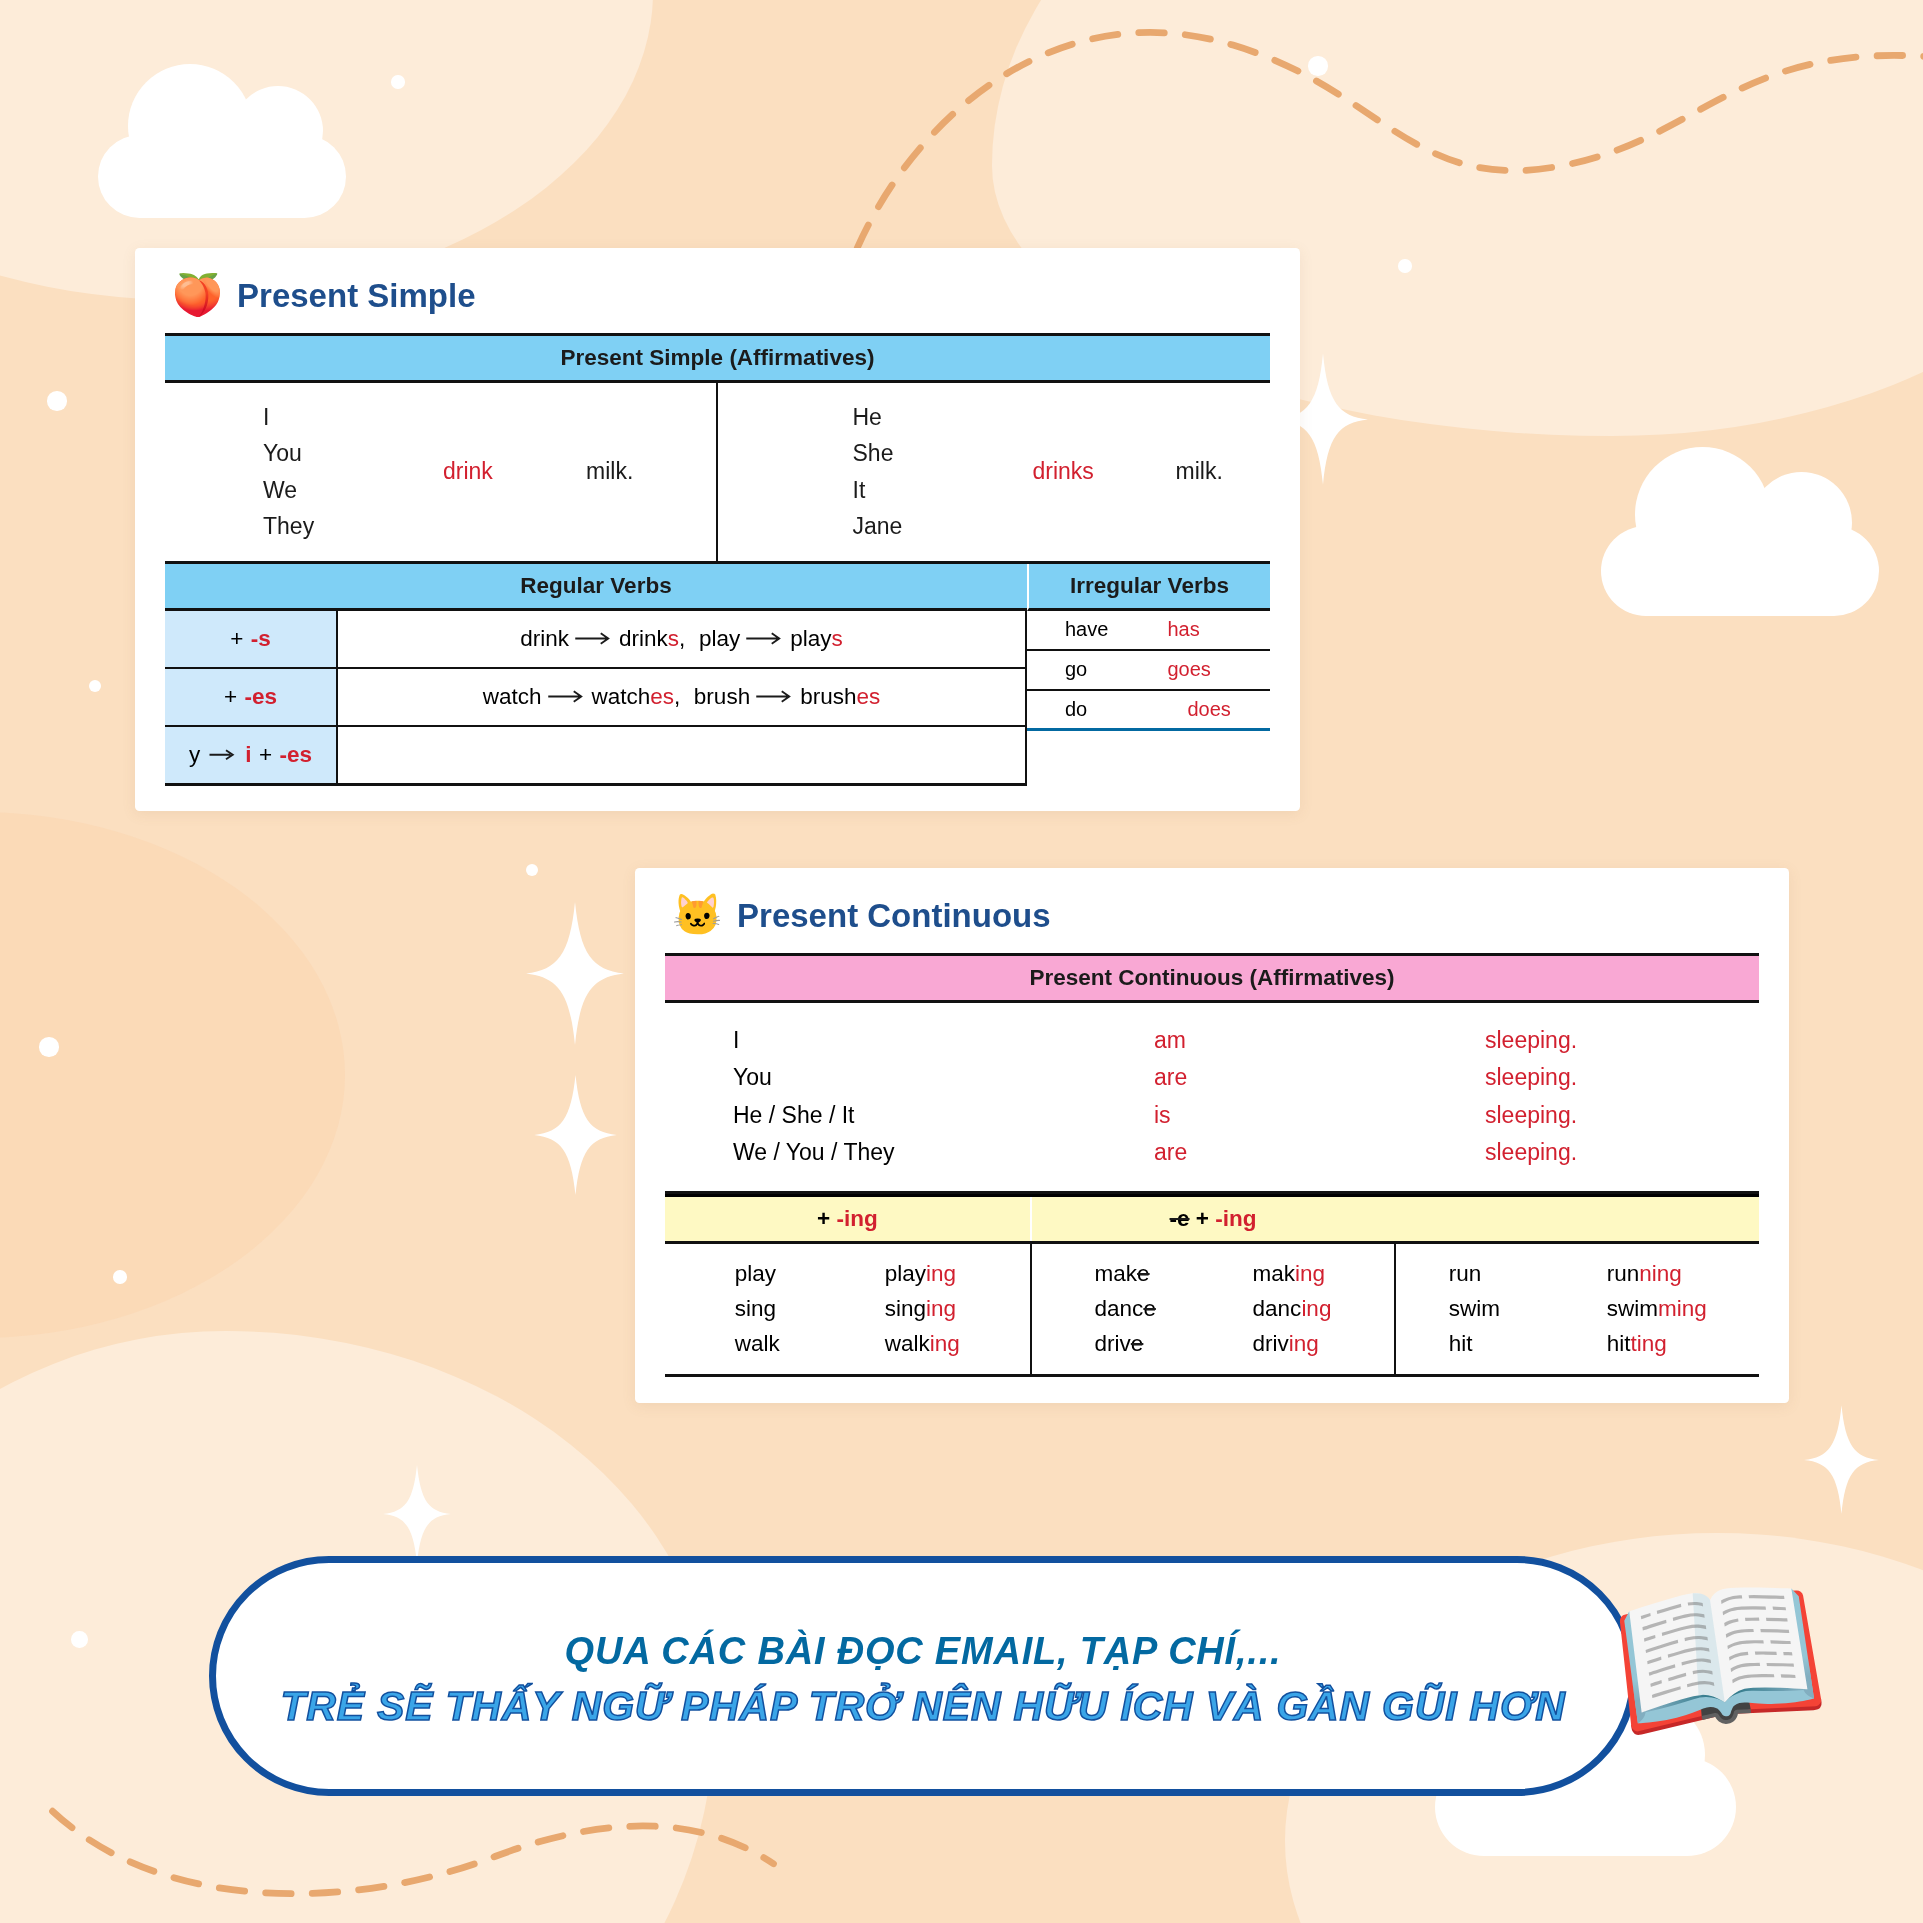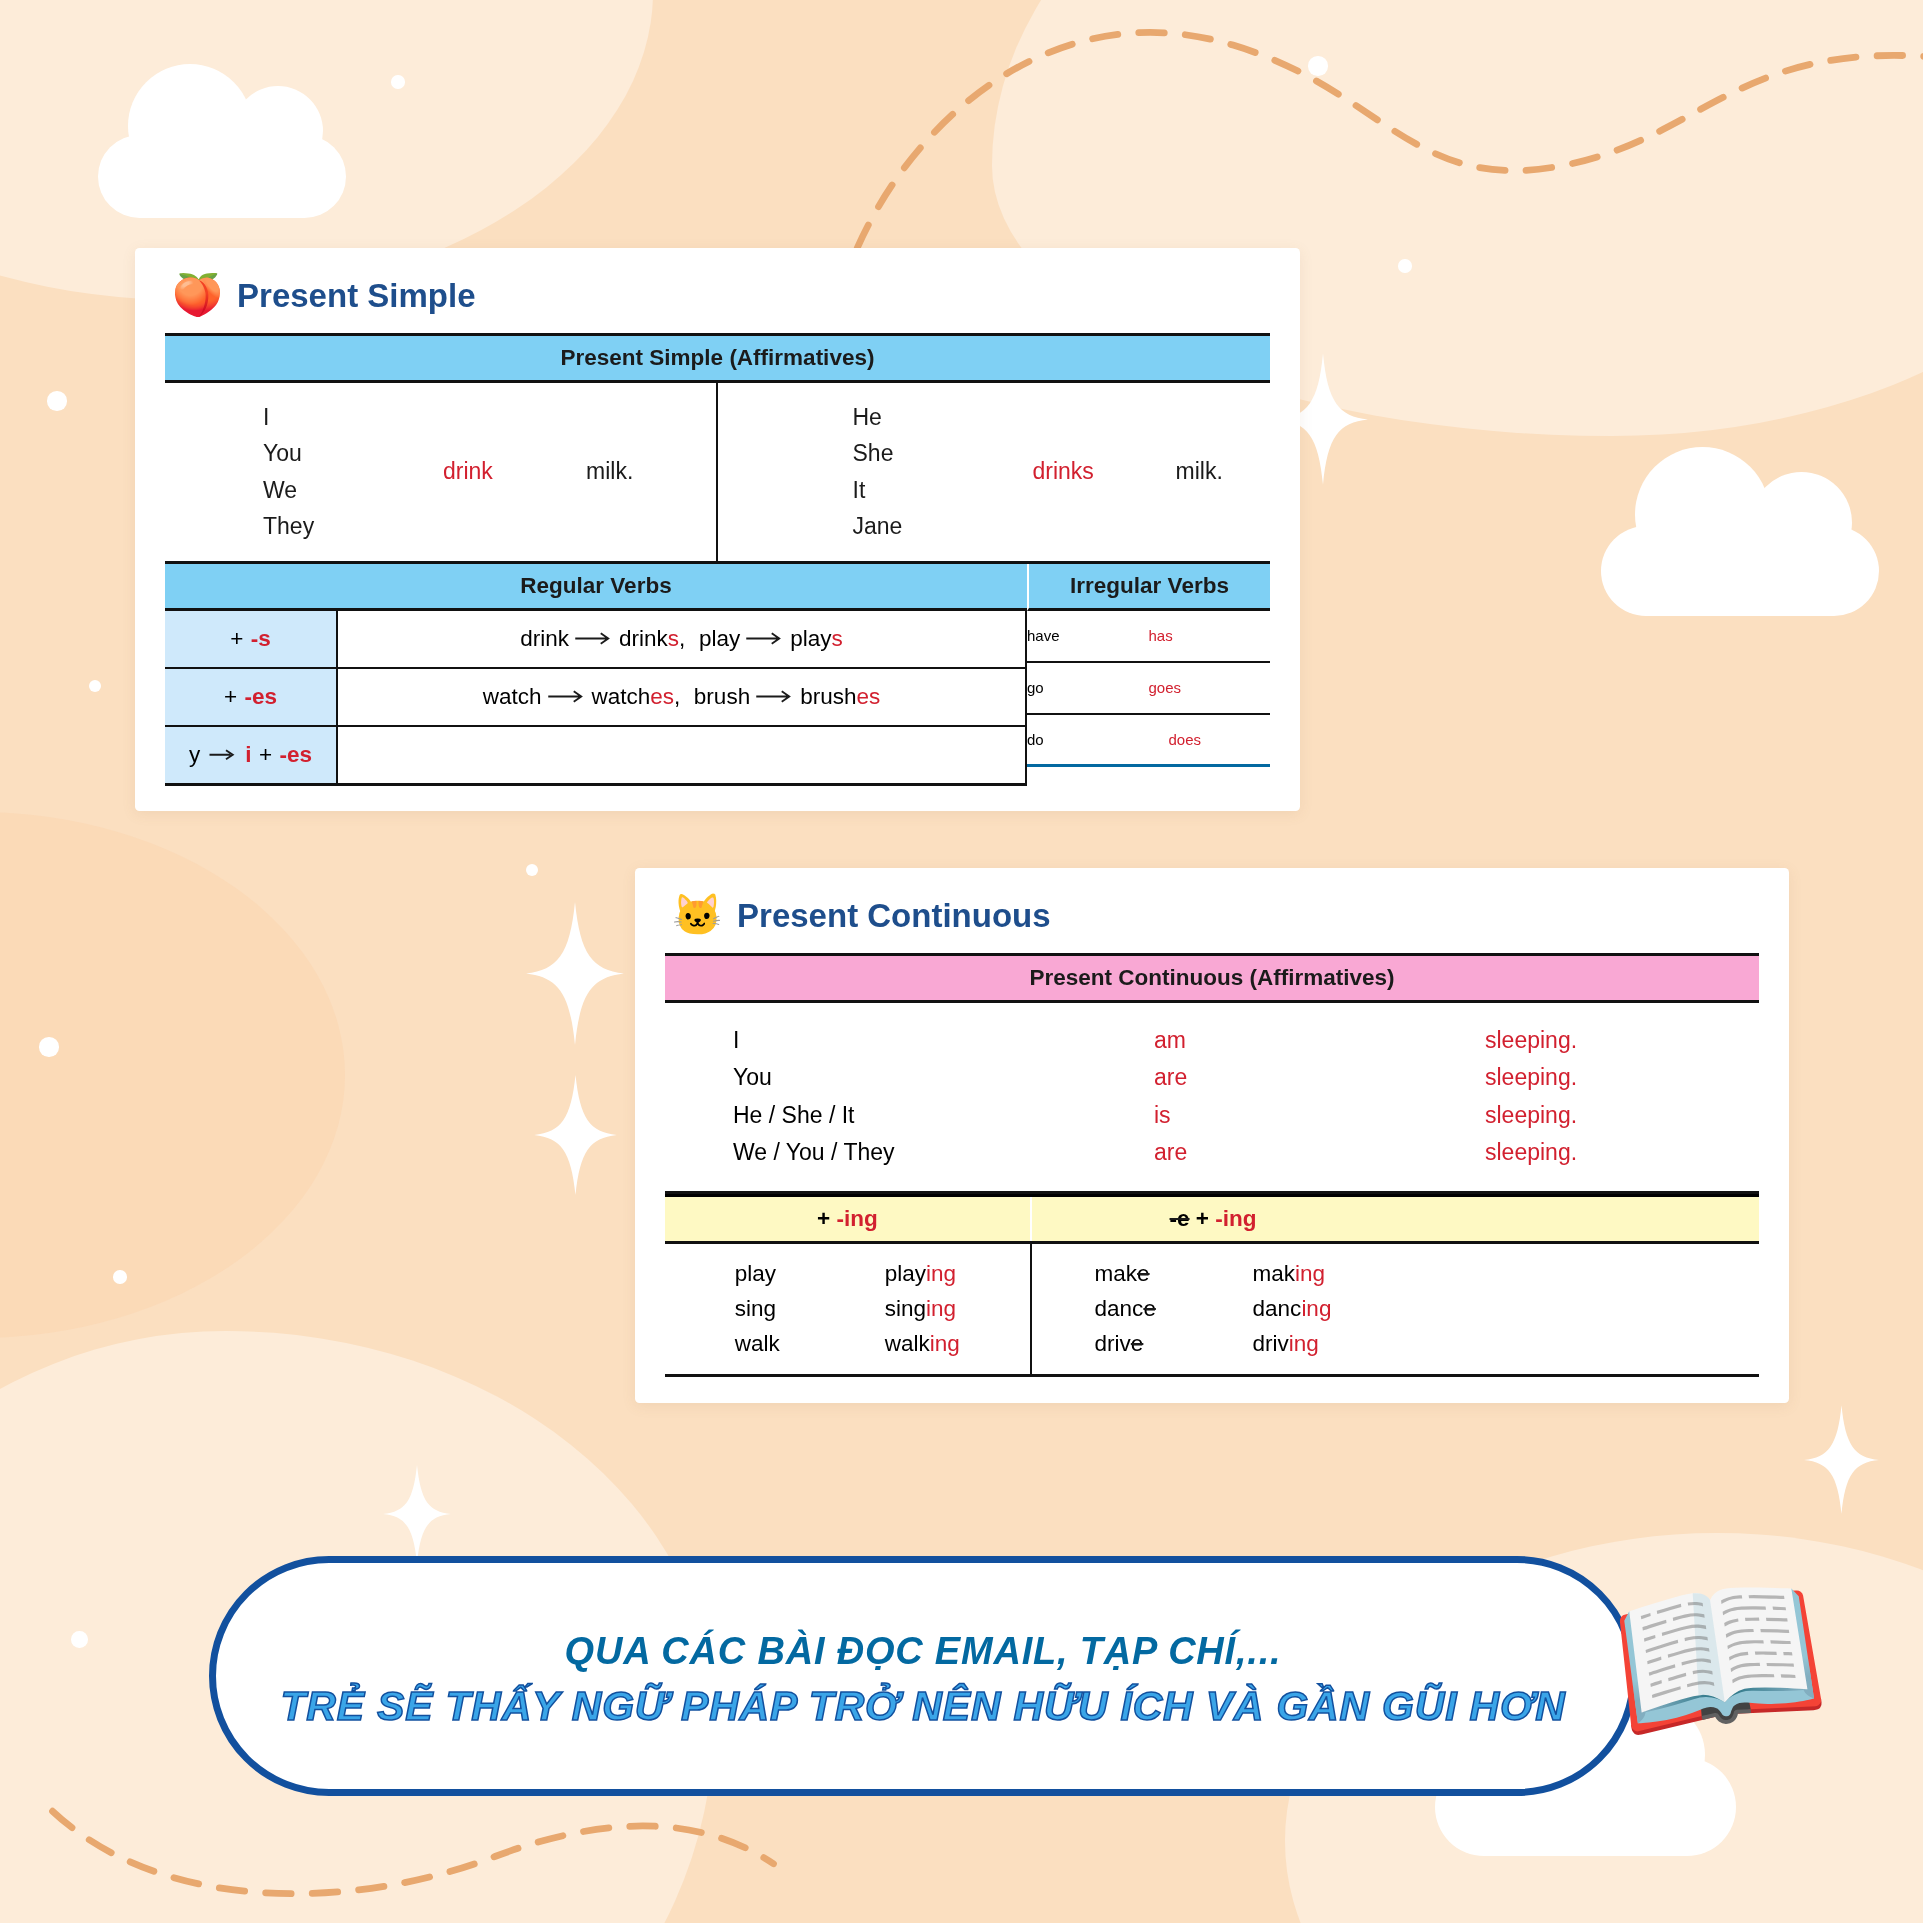--- a/index.html
+++ b/index.html
@@ -173,24 +173,25 @@
   }
   .vexample {
     display: flex; align-items: center;
     justify-content: center;
     font-size: 22.5px;
     gap: 0;
   }
   .irr-row {
     display: grid;
     grid-template-columns: 1fr 1fr;
-    height: 52px;
+    height: 40px;
     align-items: center;
     border-bottom: 2.3px solid #111;
-    font-size: 15px;
+    font-size: 20px;
+    padding-left: 38px;
     box-sizing: border-box;
   }
   .irr-row:last-child { border-bottom: 3px solid #0369a1; gap: 40px; }
   .red { color: #d2202f; }
   .bold-red { color: #d2202f; font-weight: bold; }
   .arrow { display: inline-block; padding: 0 4.5px; }
 
   
   .pc-grid {
     display: grid;
@@ -484,20 +485,30 @@
       <div class="pc-words wide">
         <div><span>mak</span><span class="strike">e</span></div>
         <div><span>mak</span><span class="red">ing</span></div>
         <div><span>danc</span><span class="strike">e</span></div>
         <div><span>danc</span><span class="red">ing</span></div>
         <div><span>driv</span><span class="strike">e</span></div>
         <div><span>driv</span><span class="red">ing</span></div>
       </div>
     </div>
 
+    <div class="pc-cell sep">
+      <div class="pc-words wide">
+        <div><span>run</span></div>
+        <div><span>run</span><span class="red">ning</span></div>
+        <div><span>swim</span></div>
+        <div><span>swim</span><span class="red">ming</span></div>
+        <div><span>hit</span></div>
+        <div><span>hit</span><span class="red">ting</span></div>
+      </div>
+    </div>
   </div>
 </div>
 
 <div class="banner">
   <div class="banner-line1">QUA CÁC BÀI ĐỌC EMAIL, TẠP CHÍ,...</div>
   <div class="banner-line2">TRẺ SẼ THẤY NGỮ PHÁP TRỞ NÊN HỮU ÍCH VÀ GẦN GŨI HƠN</div>
 </div>
 <div class="book">📖</div>
 
 

